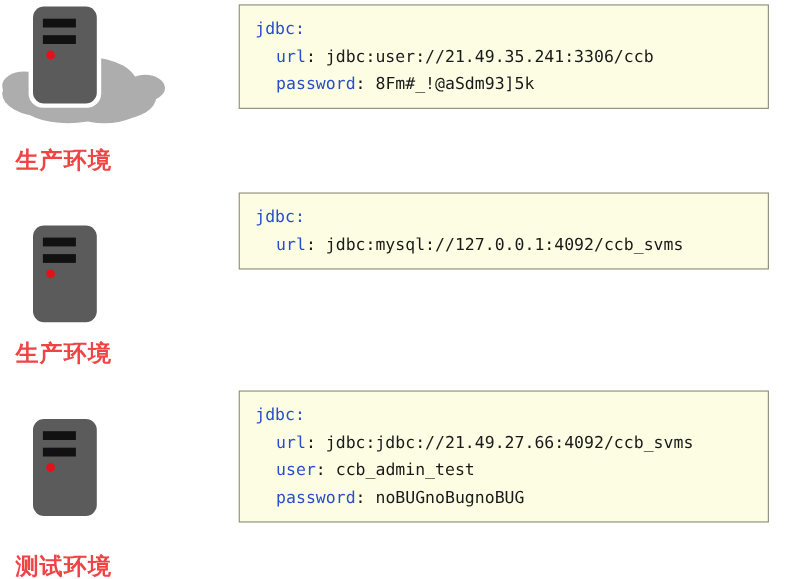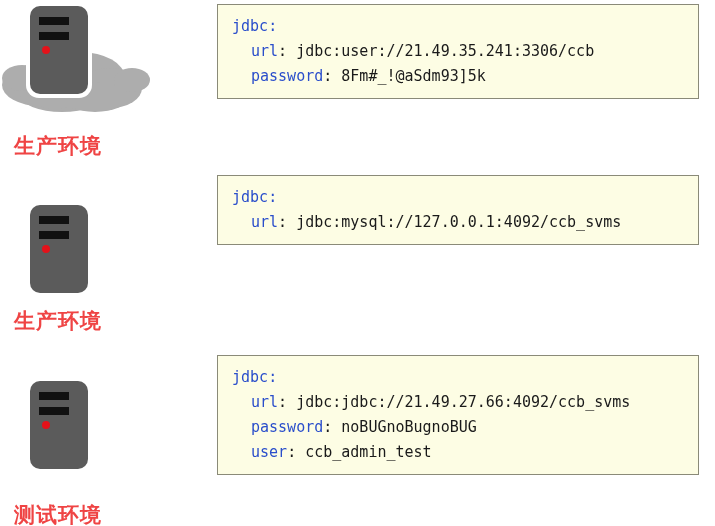--- a/index.html
+++ b/index.html
@@ -147,16 +147,16 @@
         <rect x="39" y="32" width="30" height="8" fill="#111111"></rect>
         <circle cx="46" cy="50" r="4" fill="#e3121a"></circle>
       </svg>
     </div>
     <div class="env-label" style="top:133px;margin-top:18px;">测试环境</div>
   </div>
 
   <div class="code-card" style="top:5px;">
     <div class="code-line"><span class="k">jdbc</span><span class="k">:</span></div>
     <div class="code-line indent"><span class="k">url</span><span class="v">: </span><span class="v">jdbc:jdbc://21.49.27.66:4092/ccb_svms</span></div>
+    <div class="code-line indent"><span class="k">user</span><span class="v">: </span><span class="v">ccb_admin_test</span></div>
     <div class="code-line indent"><span class="k">password</span><span class="v">: </span><span class="v">noBUGnoBugnoBUG</span></div>
-    <div class="code-line indent"><span class="k">user</span><span class="v">: </span><span class="v">ccb_admin_test</span></div>
   </div>
 </div>
 
 </body></html>

